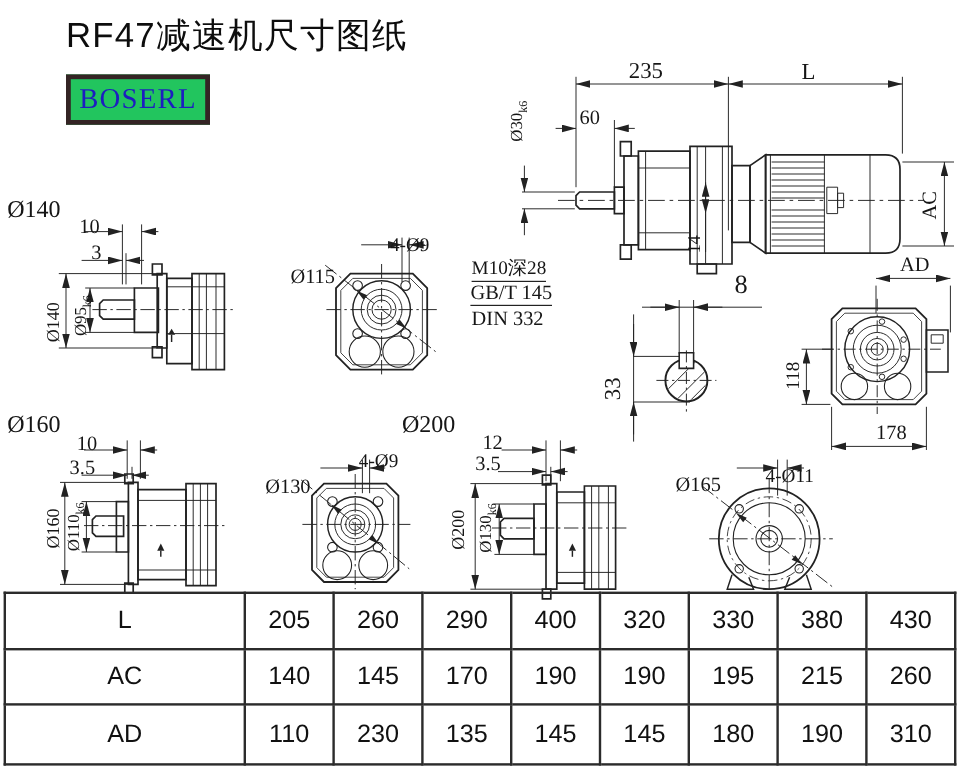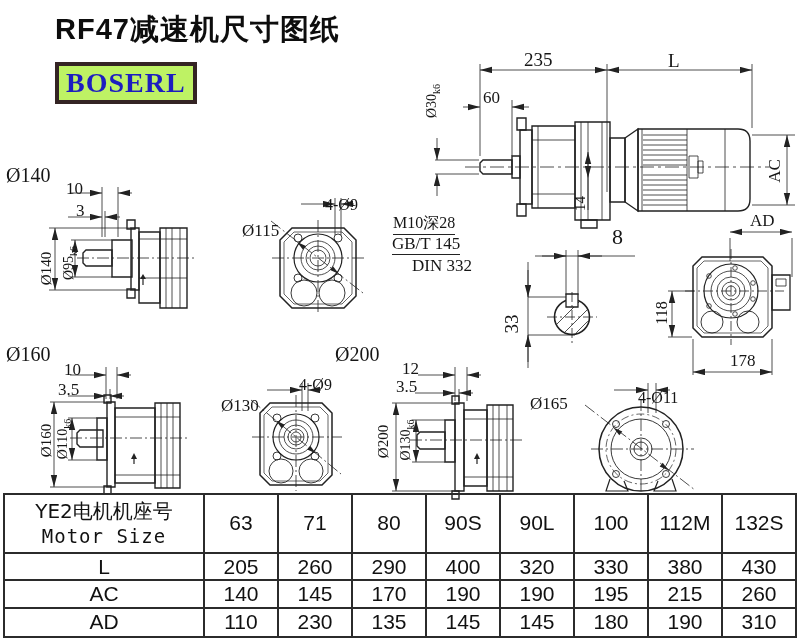--- a/index.html
+++ b/index.html
@@ -1,23 +1,23 @@
 <!DOCTYPE html>
 <html><head>
 <meta charset="utf-8">
 <style>
   html,body{margin:0;padding:0;background:#888;}
   #stage{position:relative;width:800px;height:641px;background:#ffffff;overflow:hidden;
          font-family:"Liberation Serif",serif;color:#1c1c1c;}
   svg{position:absolute;overflow:visible;}
   svg line,svg path,svg rect,svg circle,svg polyline{vector-effect:non-scaling-stroke;}
   .lbl{position:absolute;white-space:nowrap;color:#161616;}
-  .title{font-family:"Liberation Sans",sans-serif;font-weight:bold;font-size:29px;letter-spacing:1px;color:#0d0d0d;text-align:center;}
-  .logo{font-family:"Liberation Serif",serif;font-size:28px;font-weight:bold;letter-spacing:1px;
-        color:#1d1dc0;border:4px solid #342424;background:#bef264;padding:0 7px;line-height:34px;}
+  .title{font-family:"Liberation Sans",sans-serif;font-weight:normal;font-size:29px;letter-spacing:1px;color:#0d0d0d;text-align:center;}
+  .logo{font-family:"Liberation Serif",serif;font-size:24px;font-weight:normal;letter-spacing:1px;
+        color:#1d1dc0;border:4px solid #342424;background:#22c55e;padding:0 7px;line-height:34px;}
   .vlabel{font-size:20px;}
   .dim{font-size:17px;}
   .dim-s{font-size:16px;}
   .dim-l{font-size:19px;}
   .dim-xl{font-size:22px;}
   .rot{transform:rotate(-90deg);transform-origin:center center;text-align:center;}
   .sub{font-size:10px;vertical-align:-4px;}
   .note{font-size:16px;}
   .u{border-bottom:1.5px solid #222;padding-bottom:0px;}
   table.spec{position:absolute;left:3px;top:493px;width:794px;height:145px;border-collapse:collapse;
@@ -194,21 +194,21 @@
   </svg>
   <div class="lbl dim-l" style="left:524px;top:49px;">235</div>
   <div class="lbl dim-l" style="left:668px;top:50px;">L</div>
   <div class="lbl dim" style="left:483px;top:88px;">60</div>
   <div class="lbl rot" style="left:406px;top:92px;width:54px;font-size:14px;"><span>Ø30</span><span class="sub">k6</span></div>
   <div class="lbl dim rot" style="left:759px;top:161px;width:32px;">AC</div>
   <div class="lbl dim" style="left:750px;top:211px;">AD</div>
   <div class="lbl rot" style="left:567px;top:195px;width:26px;font-size:15px;">14</div>
   <div class="lbl note u" style="left:393px;top:213px;">M10深28</div>
   <div class="lbl dim u" style="left:392px;top:234px;">GB/T 145</div>
-  <div class="lbl dim" style="left:393px;top:256px;margin-left:19px;">DIN 332</div>
+  <div class="lbl dim" style="left:393px;top:256px;">DIN 332</div>
 
   <svg style="left:495px;top:248px;" width="150" height="125" viewBox="0 0 150 125" fill="none" stroke="#222" stroke-width="1">
     <defs>
       <marker id="mH" orient="auto-start-reverse" markerUnits="userSpaceOnUse" markerWidth="13" markerHeight="7" refX="12" refY="3.2">
           <path d="M0,0L12,3.2L0,6.4Z" fill="#222" stroke="none"></path>
         </marker>
       <clipPath id="cH">
           <circle cx="77" cy="69" r="16.5"></circle>
         </clipPath>
     </defs>
@@ -444,49 +444,35 @@
       <circle cx="96" cy="99" r="3.5" stroke-width="0.9"></circle>
     <g stroke-width="0.8" stroke-dasharray="12 3 2 3">
       <line x1="71" y1="24" x2="71" y2="120"></line>
         <line x1="21" y1="74" x2="124" y2="74"></line>
       <line x1="15" y1="30" x2="125" y2="115"></line>
     </g>
     <path d="M98.7,95.4 L89.7,91.5 L92.7,87.7 Z" fill="#222" stroke="none"></path>
     <path d="M43.3,52.6 L49.3,60.3 L52.3,56.5 Z" fill="#222" stroke="none"></path>
   </svg>
   <div class="lbl dim-s" style="left:638px;top:376px;margin-top:13px;">4-Ø11</div>
-  <div class="lbl dim" style="left:530px;top:394px;">Ø165</div>
+  <div class="lbl dim" style="left:563px;top:394px;">Ø165</div>
 
   <table class="spec">
     <colgroup>
       <col style="width:200px">
         <col>
         <col>
         <col>
         <col>
         <col>
         <col>
         <col>
         <col>
     </colgroup>
     <tbody>
-        <tr style="height:58px">
-      <th>
-        <div class="hcn">YE2电机机座号</div>
-        <div class="hen">Motor Size</div>
-      </th>
-      <th>63</th>
-      <th>71</th>
-      <th>80</th>
-      <th>90S</th>
-      <th>90L</th>
-      <th>100</th>
-      <th>112M</th>
-      <th>132S</th>
-    </tr>
     <tr style="height:27px">
       <td>L</td>
       <td>205</td>
       <td>260</td>
       <td>290</td>
       <td>400</td>
       <td>320</td>
       <td>330</td>
       <td>380</td>
       <td>430</td>

